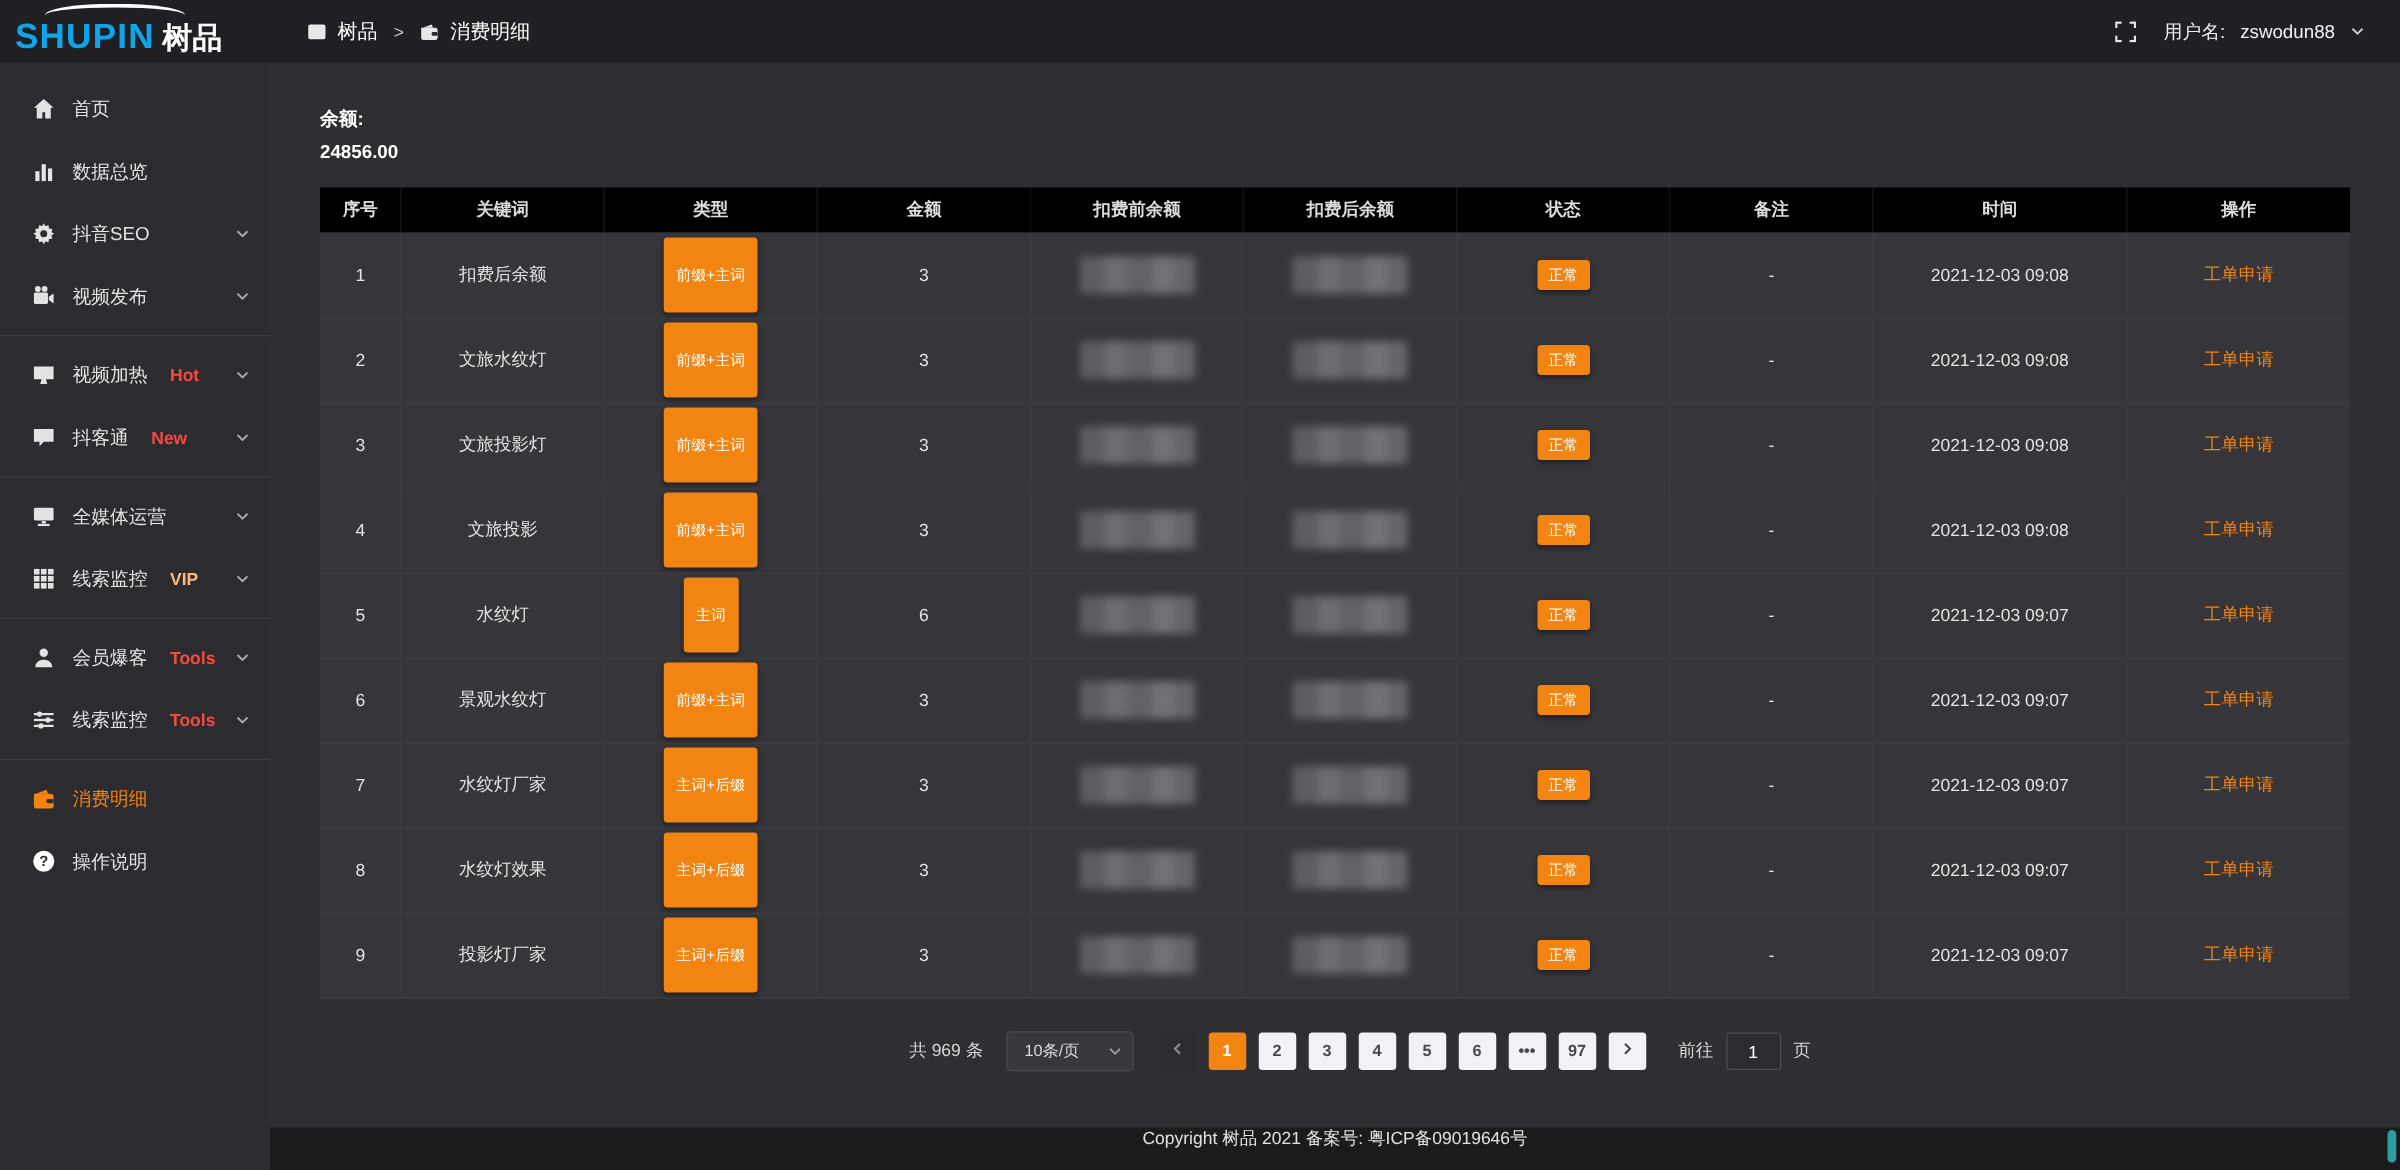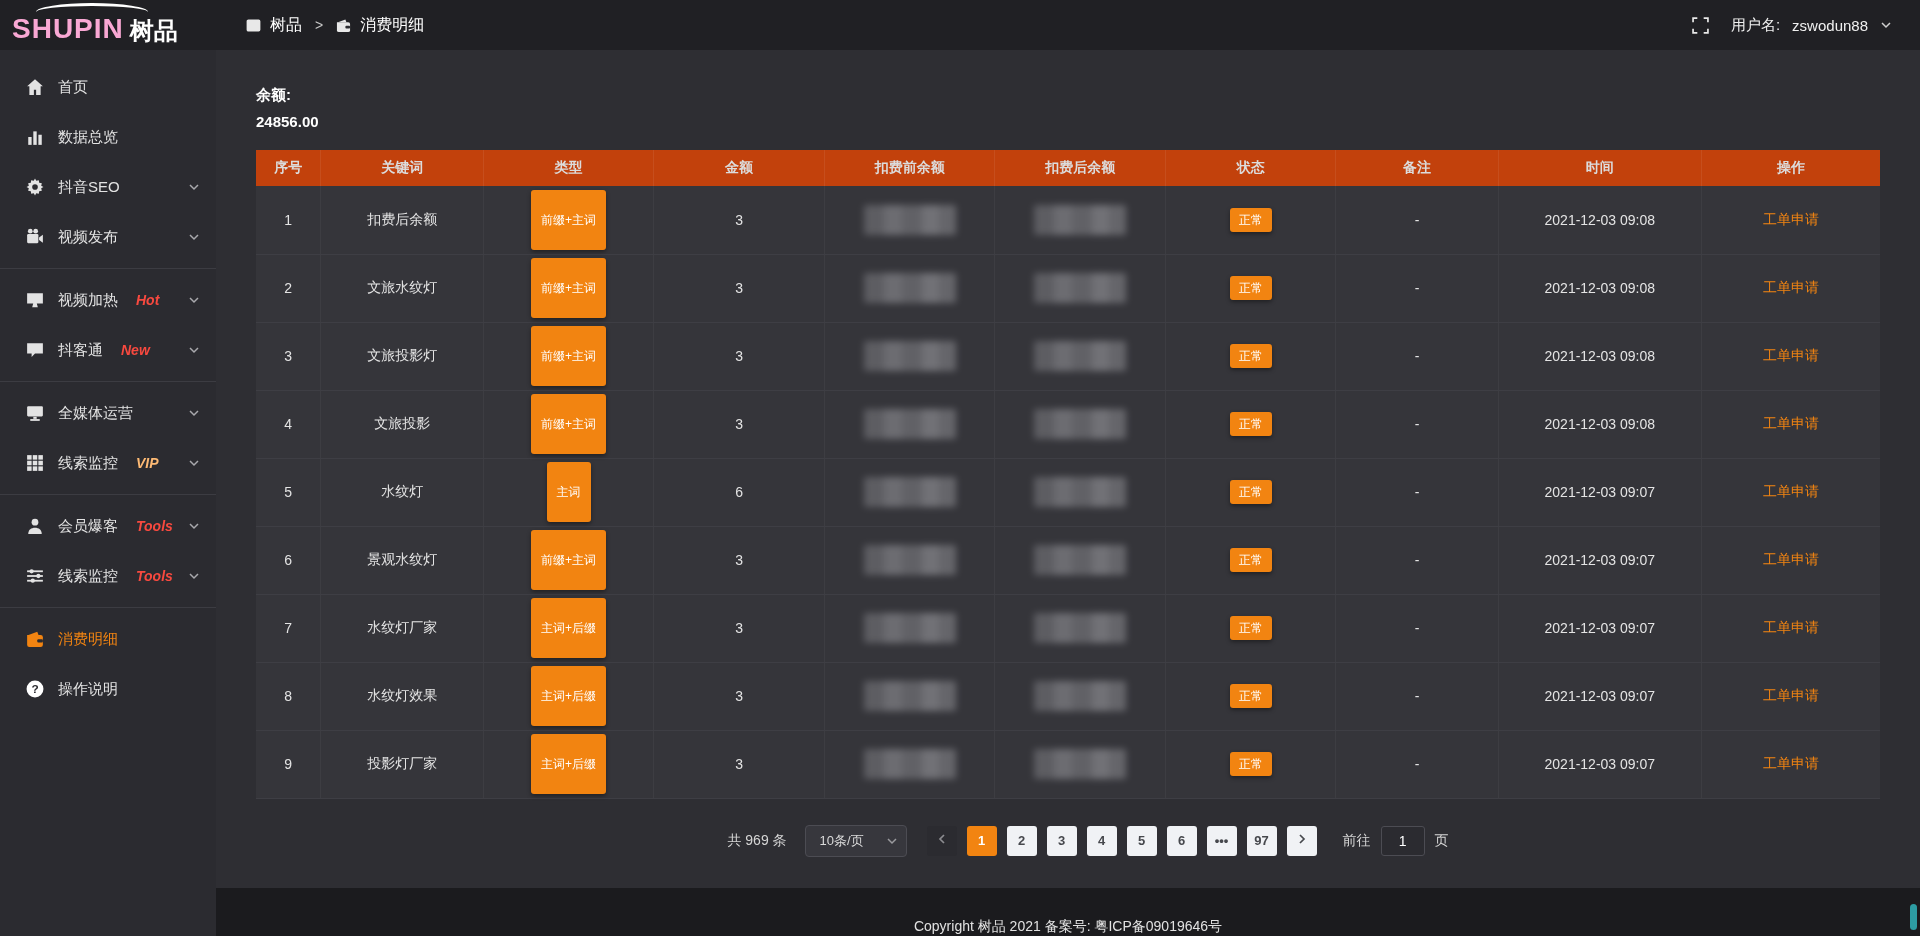--- a/index.html
+++ b/index.html
@@ -7,29 +7,29 @@
   body {
     font-family: "Liberation Sans","DejaVu Sans",sans-serif;
     background:#2e2e33; color:#e6e6e6;
   }
   .app { position:relative; width:1920px; height:936px; }
 
   
   .sidebar { position:absolute; left:0; top:0; width:216px; height:100%; background:#2b2b30; z-index:3; }
   .logo { height:50px; background:#202024; display:flex; align-items:flex-end; padding:4px 8px 7px 12px; position:relative; cursor:pointer; }
   .logo-arc { position:absolute; top:3px; left:36px; width:112px; height:18px; border-top:3px solid #fff; border-radius:50%; }
-  .logo-en { font-size:28px; font-weight:800; letter-spacing:1px; color:#f9a8d4; line-height:1; }
+  .logo-en { font-size:28px; font-weight:800; letter-spacing:1px; color:#0ea5e9; line-height:1; }
   .logo-cn { font-size:24px; font-weight:800; color:#fff; margin-left:6px; line-height:1.05; }
   .side-menu { padding-top:12px; }
   .side-item { height:50px; display:flex; align-items:center; padding:0 16px 0 26px; gap:14px; font-size:15px; color:#e3e3e3; cursor:pointer; }
   .side-item.active { color:#f28411; }
   .side-icon { width:18px; height:18px; display:inline-flex; }
   .side-icon svg { width:18px; height:18px; fill:currentColor; }
   .side-label { white-space:nowrap; }
-  .side-badge { font-size:14px; font-weight:bold; font-style:italic; margin-left:4px; }
+  .side-badge { font-size:14px; font-weight:bold; margin-left:4px; }
   .side-chevron { margin-left:auto; width:12px; height:12px; color:#a9a9ad; display:inline-flex; }
   .side-chevron svg { width:12px; height:12px; }
   .side-divider { height:1px; background:#3c3c42; margin:6px 0; }
 
   
   .topbar { position:absolute; left:216px; right:0; top:0; height:50px; background:#202024; display:flex; align-items:center; justify-content:space-between; padding:0 28px 0 30px; z-index:2; }
   .breadcrumb { display:flex; align-items:center; gap:9px; font-size:16px; color:#fff; }
   .bc-icon { width:15px; height:15px; display:inline-flex; color:#e8e8e8; }
   .bc-icon svg { width:15px; height:15px; fill:currentColor; }
   .bc-sep { color:#c9c9c9; font-size:14px; margin:0 4px; }
@@ -40,21 +40,21 @@
   .user-name { cursor:pointer; }
   .user-chevron { width:12px; height:12px; display:inline-flex; color:#cfcfcf; cursor:pointer; }
   .user-chevron svg { width:12px; height:12px; }
 
   
   .main { position:absolute; left:216px; top:50px; right:0; bottom:48px; background:#2e2e33; padding:0 40px; }
   .balance { margin-top:36px; font-size:15px; font-weight:bold; color:#fff; display:flex; gap:8px;flex-direction:column; }
   .balance-value { font-weight:bold; }
 
   table.grid { width:100%; border-collapse:collapse; table-layout:fixed; margin-top:20px; }
-  table.grid th { height:36px; background:#c2410c; color:#dcdcdc; font-size:14px; font-weight:600; border-right:1px solid rgba(255,255,255,0.07); }
+  table.grid th { height:36px; background:#000000; color:#dcdcdc; font-size:14px; font-weight:600; border-right:1px solid rgba(255,255,255,0.07); }
   table.grid th:last-child { border-right:none; }
   table.grid td { height:68px; background:#35353a; text-align:center; font-size:14px; color:#e4e4e4; border-bottom:1px solid #3e3e44; border-right:1px solid rgba(255,255,255,0.045); }
   table.grid td:last-child { border-right:none; }
   .type-badge, .status-badge { display:inline-block; background:var(--accent,#f28411); color:#fff; font-size:12px; line-height:1; padding:24px 10px; border-radius:3px; box-shadow:0 2px 4px rgba(0,0,0,0.4); }
   .status-badge { padding:6px 9px; }
   .blur-block { width:92px; height:30px; margin:0 auto; border-radius:2px; opacity:.55;
     background:
       linear-gradient(90deg,#7e7e83 0 22%,#9a9a9f 22% 41%,#86868b 41% 63%,#a3a3a8 63% 82%,#8d8d92 82%);
     filter: blur(3.5px); }
   .c-time { color:#f4f4f4; font-size:14.5px; }
@@ -69,21 +69,21 @@
   .page-btn { min-width:30px; height:30px; border:none; border-radius:3px; background:#f0f2f5; color:#46484d; font-size:13px; font-weight:600; display:inline-flex; align-items:center; justify-content:center; cursor:pointer; font-family:inherit; }
   .page-btn.active { background:var(--accent,#f28411); color:#fff; }
   .page-btn.prev { background:#2b2b30; color:#8c8c90; }
   .page-btn svg { width:12px; height:12px; }
   .pg-pages { display:flex; gap:10px; }
   .pg-jump-label { margin-left:16px;text-align:right; }
   .pg-jump-input { width:44px; height:30px; background:#2b2b30; border:1px solid #4c4c53; border-radius:3px; color:#fff; text-align:center; font-size:14px; font-family:inherit; }
   .pg-jump-unit { }
 
   
-  .footer { position:absolute; left:216px; right:0; bottom:0; height:48px; background:#1b1b1e; display:flex; align-items:flex-end; justify-content:center; font-size:14px; color:#e2e2e2; z-index:2; }
+  .footer { position:absolute; left:216px; right:0; bottom:0; height:34px; background:#1b1b1e; display:flex; align-items:flex-start; justify-content:center; font-size:14px; color:#e2e2e2; z-index:2; }
   .scroll-thumb { position:absolute; right:3px; bottom:6px; width:7px; height:26px; border-radius:4px; background:#2d9ca3; z-index:5; cursor:grab; }
 </style>
 </head>
 <body>
 
 <div class="app">
 
   <aside class="sidebar">
     <div class="logo">
       <div class="logo-arc"></div>

